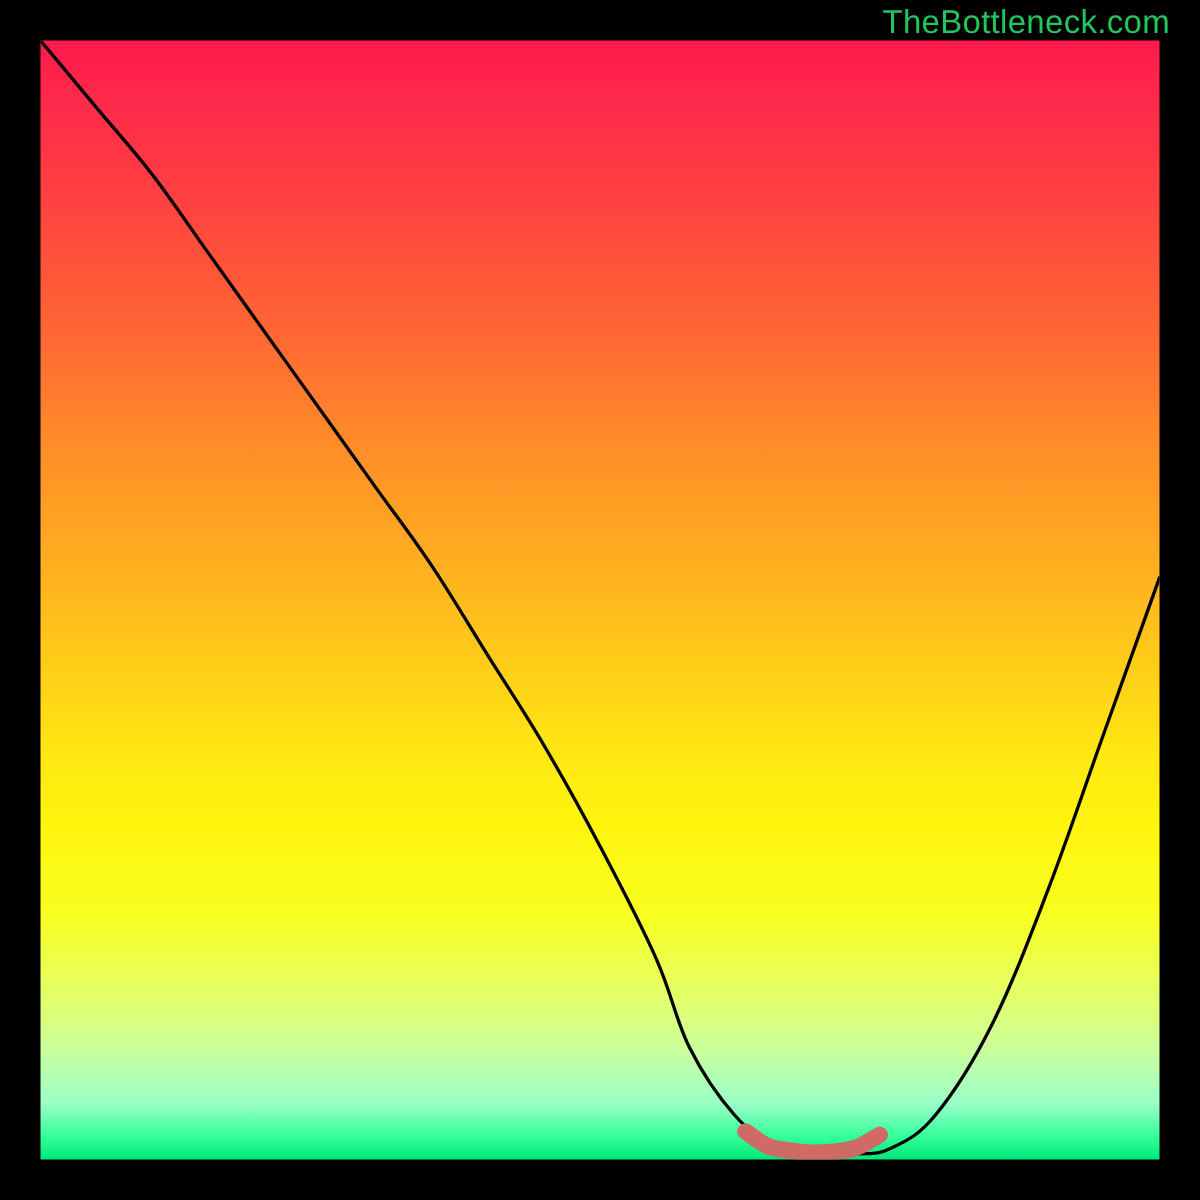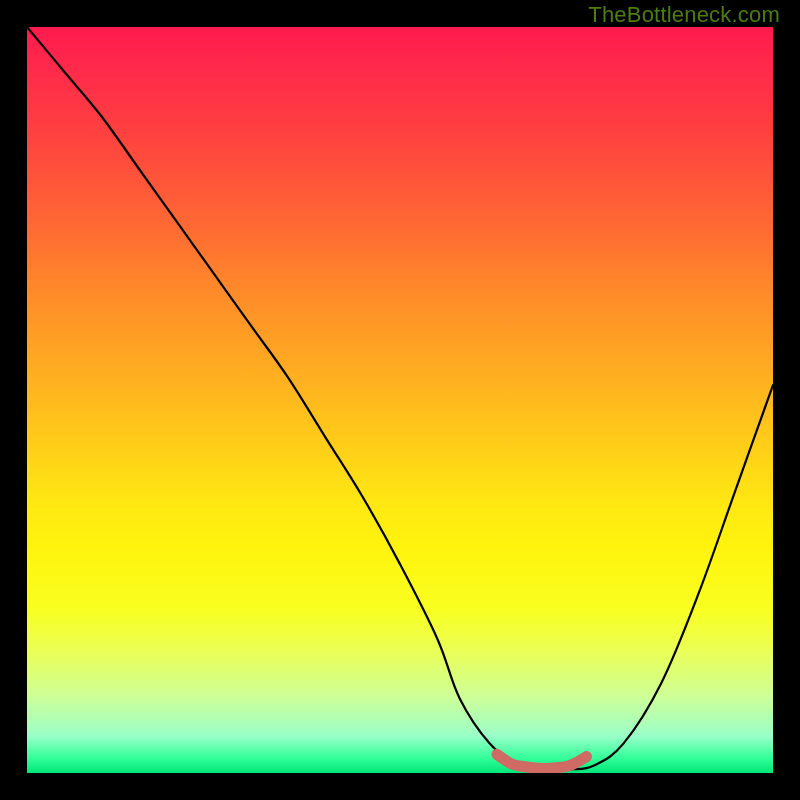--- a/index.html
+++ b/index.html
@@ -47,21 +47,21 @@
     position: absolute;
     top: 0;
     left: 0;
     width: 746px;
     height: 746px;
   }
   .attribution {
     position: absolute;
     top: 2px;
     right: 20px;
-    color: #4d7c0f;
+    color: #22c55e;
     font-size: 22px;
     font-weight: 500;
     letter-spacing: 0.2px;
   }
 </style>
 </head>
 <body>
 
 <div class="frame">
 

